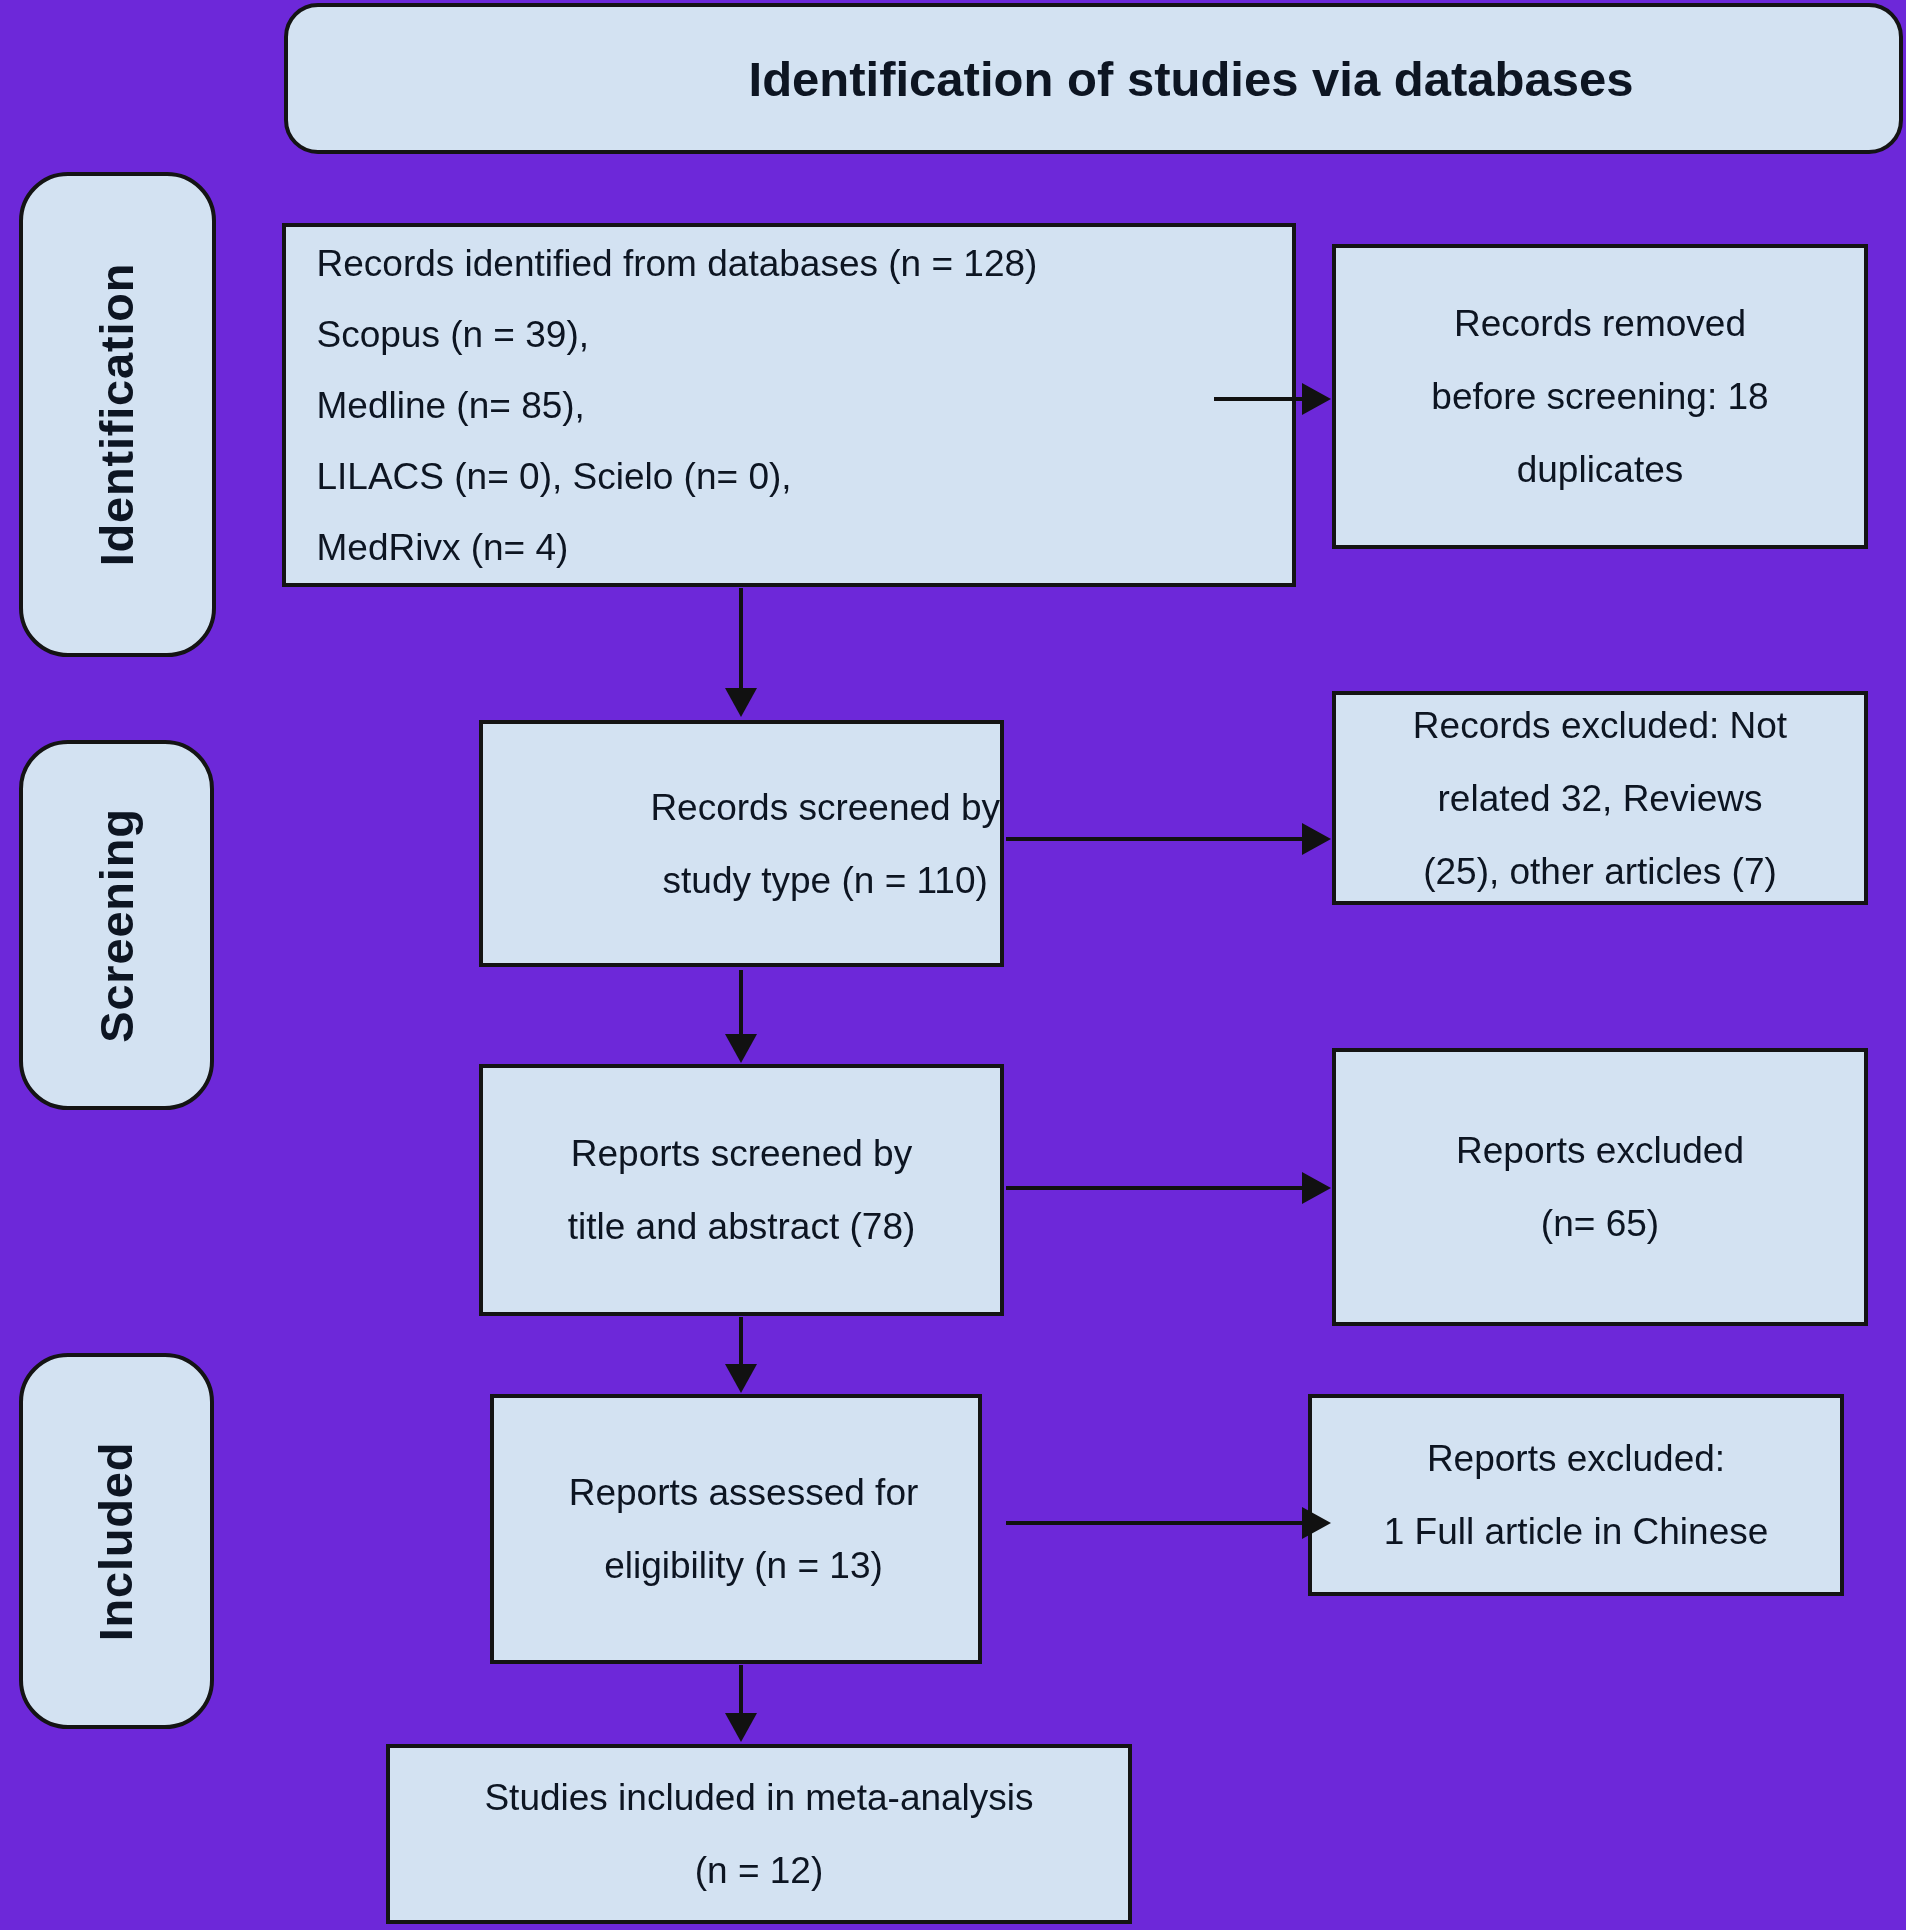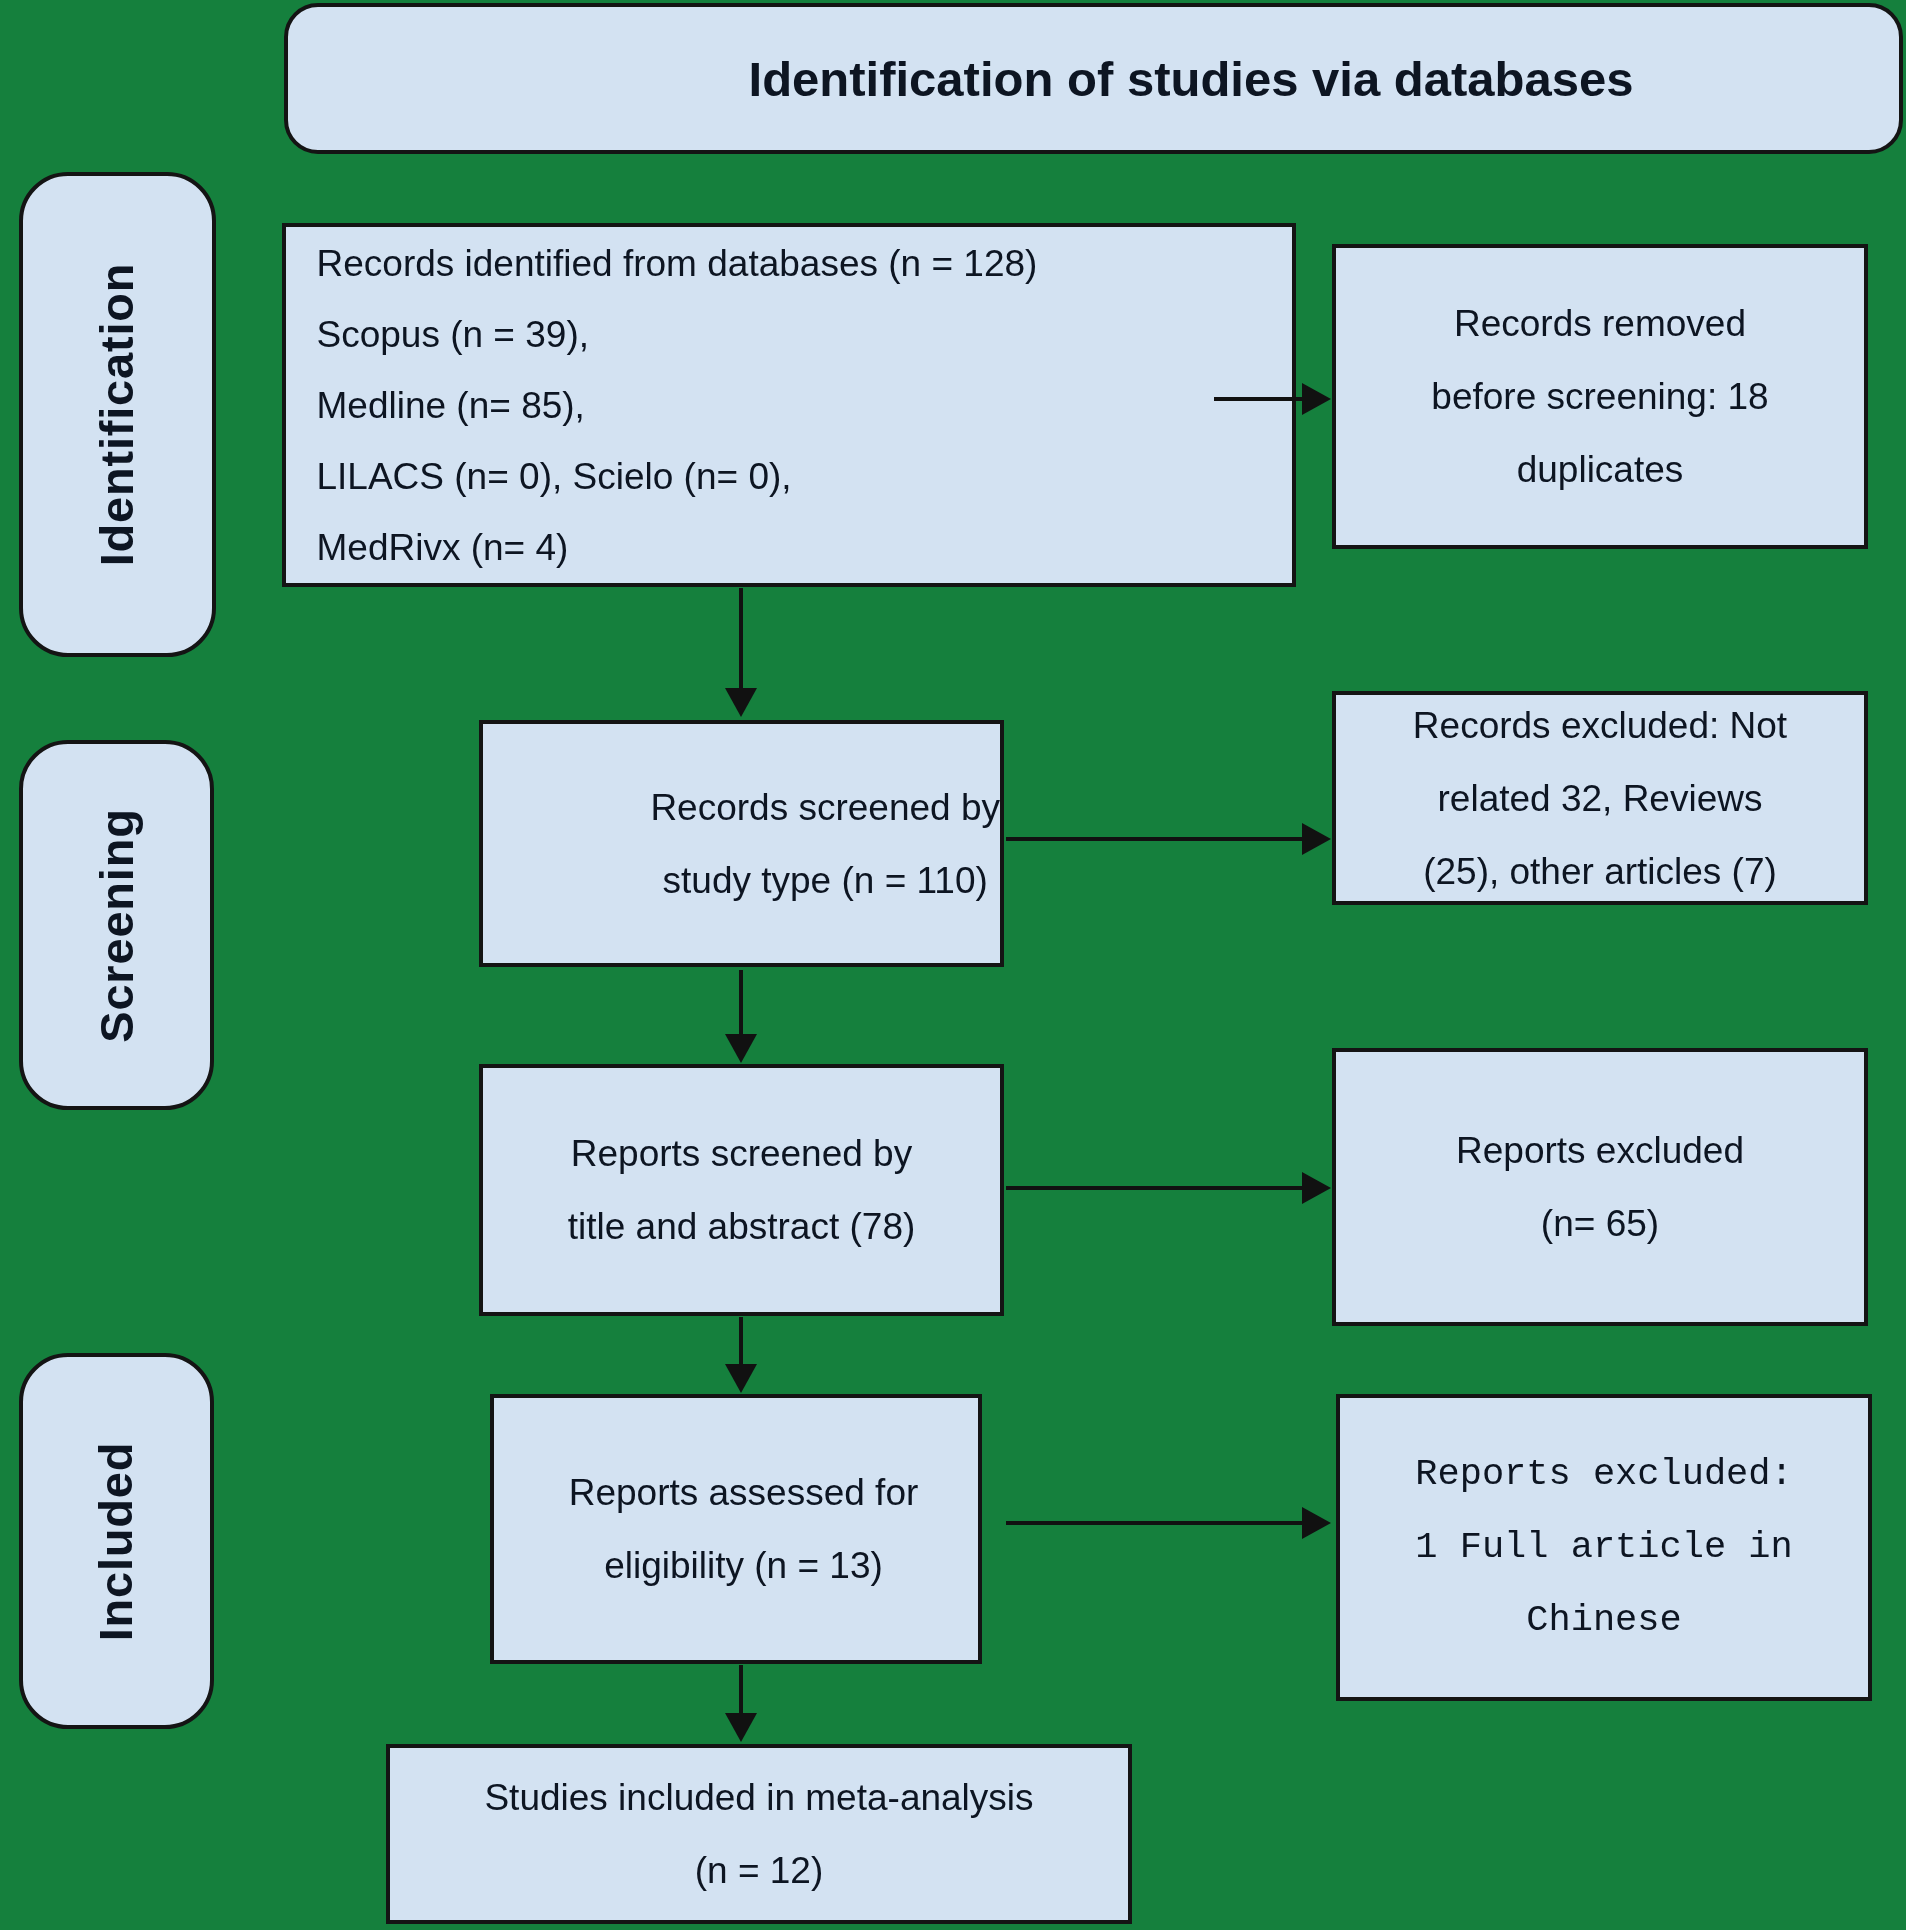--- a/index.html
+++ b/index.html
@@ -1,20 +1,20 @@
 <!DOCTYPE html>
 <html style="--box-fill: #d3e2f2; --box-border: #141414; --text: #0d1522; --arrow: #111111;font-size:13.6px"><head>
 <meta charset="utf-8">
 <style>
   html, body { margin: 0; padding: 0; background: #ffffff; }
   .canvas {
     position: relative;
     width: 1907px;
     height: 1931px;
-    background: #15803d;
+    background: #6d28d9;
     font-family: "Liberation Sans", sans-serif;
     color: var(--text, #0d1522);
     overflow: hidden;
   }
   .box {
     position: absolute;
     background: var(--box-fill, #d3e2f2);
     border: 4.2px solid var(--box-border, #141414);
     box-sizing: border-box;
     display: flex;
@@ -139,21 +139,21 @@
     <div class="lines center-text">Records excluded: Not
 related 32, Reviews
 (25), other articles (7)</div>
   </div>
 
   <div class="box" style="left:1332px; top:1048px; width:536px; height:278px;">
     <div class="lines center-text">Reports excluded
 (n= 65)</div>
   </div>
 
-  <div class="box" style="left:1336px; top:1394px; width:536px; height:307px;font-family:Liberation Mono, monospace;">
+  <div class="box" style="left:1308px; top:1394px; width:536px; height:202px;">
     <div class="lines center-text">Reports excluded:
 1 Full article in Chinese</div>
   </div>
 
   <div class="arrow-h" style="left:1214px; top:397px; width:88px;"></div>
   <div class="arrow-v" style="left:739px; top:588px; height:100px;"></div>
   <div class="arrow-h" style="left:1006px; top:837px; width:296px;"></div>
   <div class="arrow-v" style="left:739px; top:970px; height:64px;"></div>
   <div class="arrow-h" style="left:1006px; top:1186px; width:296px;"></div>
   <div class="arrow-v" style="left:739px; top:1317px; height:47px;"></div>

